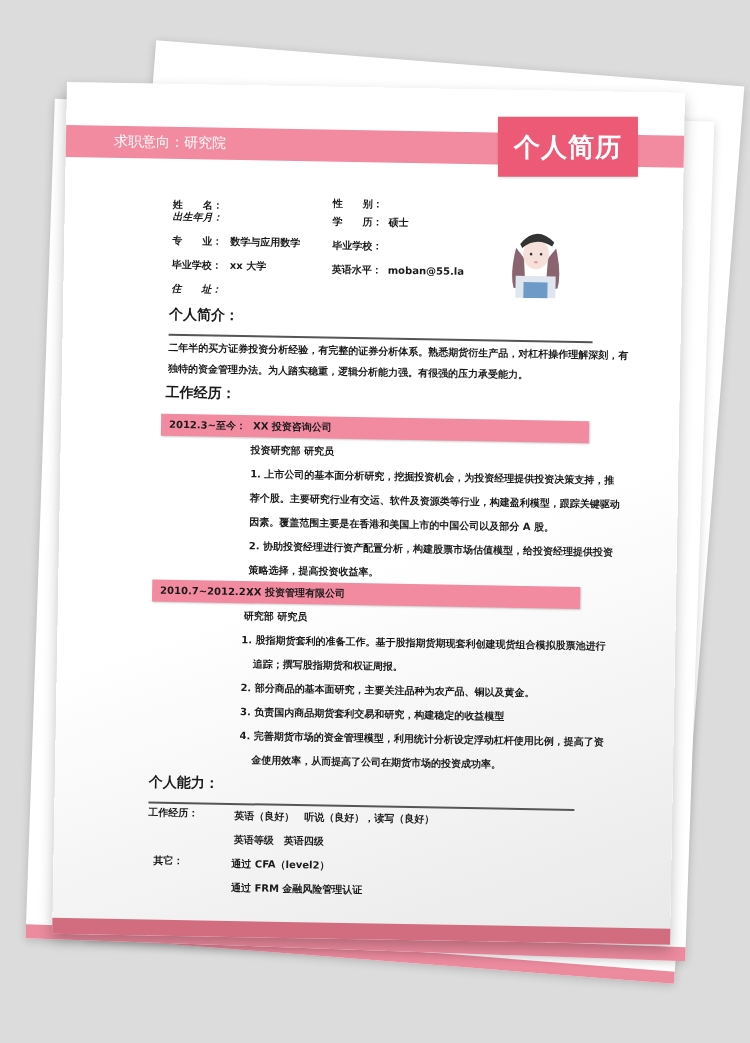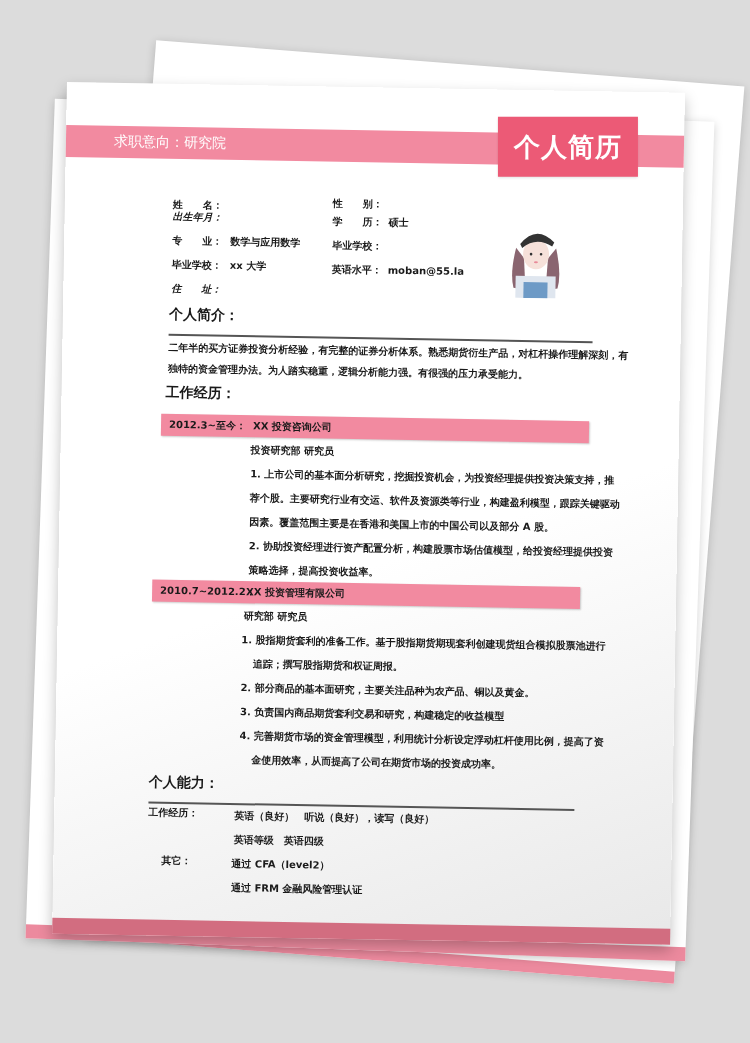--- a/index.html
+++ b/index.html
@@ -97,18 +97,18 @@
   <div class="line" style="left:184px;top:596px;">2. 部分商品的基本面研究，主要关注品种为农产品、铜以及黄金。</div>
   <div class="line" style="left:184px;top:620px;">3. 负责国内商品期货套利交易和研究，构建稳定的收益模型</div>
   <div class="line" style="left:184px;top:644px;">4. 完善期货市场的资金管理模型，利用统计分析设定浮动杠杆使用比例，提高了资</div>
   <div class="line" style="left:196px;top:668px;">金使用效率，从而提高了公司在期货市场的投资成功率。</div>
 
   <div class="section-title" style="left:94px;top:690px;">个人能力：</div>
   <div class="rule" style="left:94px;top:718px;width:426px;"></div>
   <div class="line" style="left:94px;top:722px;">工作经历：</div>
   <div class="line" style="left:180px;top:724px;">英语（良好）　听说（良好），读写（良好）</div>
   <div class="line" style="left:180px;top:748px;">英语等级　英语四级</div>
-  <div class="line" style="left:108px;top:770px;">其它：</div>
+  <div class="line" style="left:100px;top:770px;">其它：</div>
   <div class="line" style="left:178px;top:772px;">通过 CFA（level2）</div>
   <div class="line" style="left:178px;top:796px;">通过 FRM 金融风险管理认证</div>
 
   <div class="bottom-bar"></div>
 </div>
 
 </body></html>

